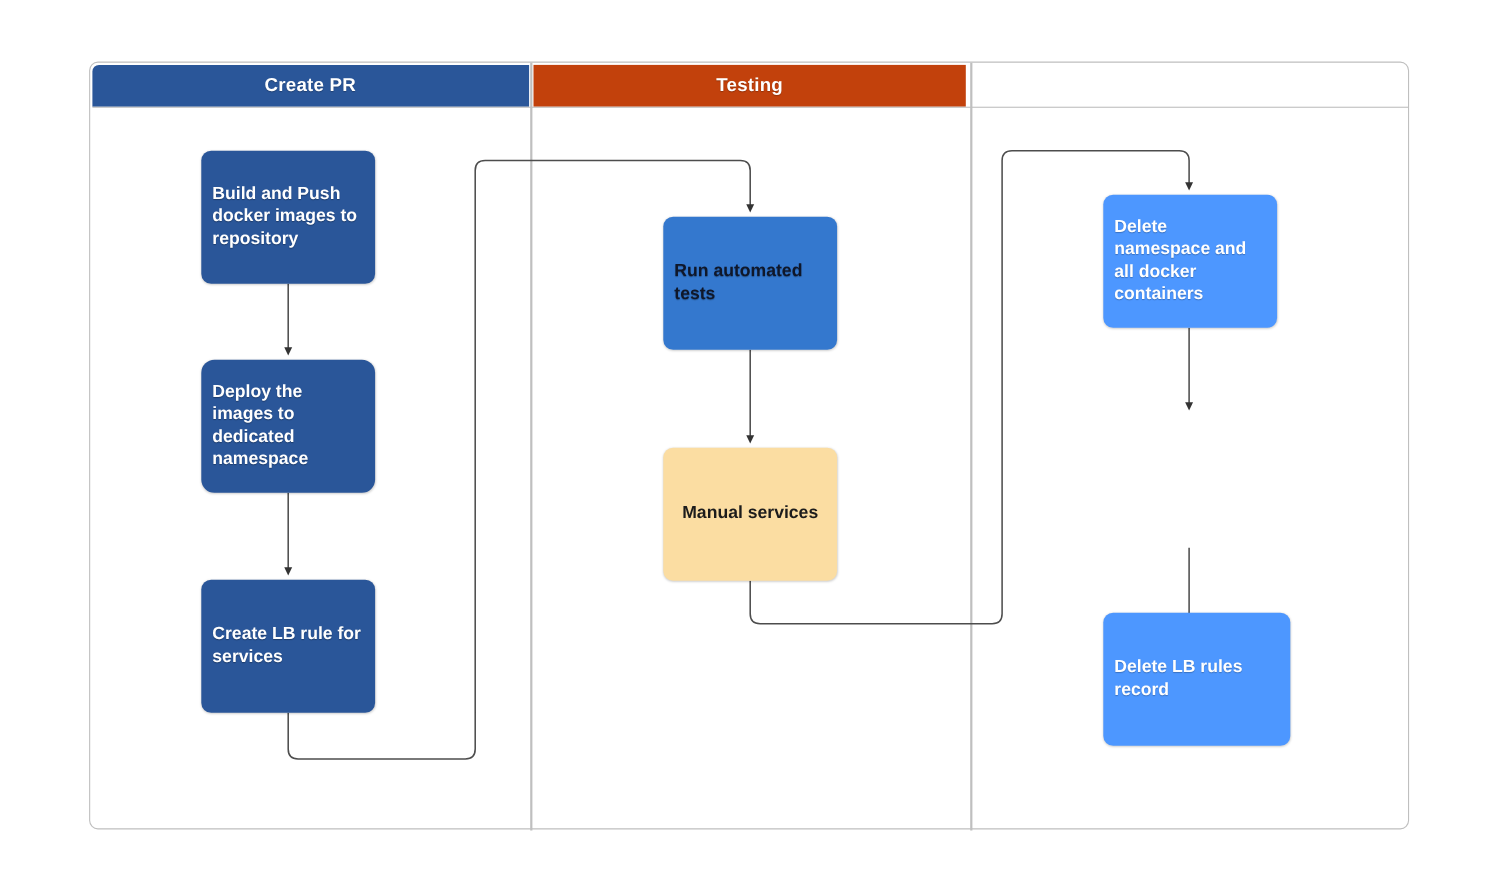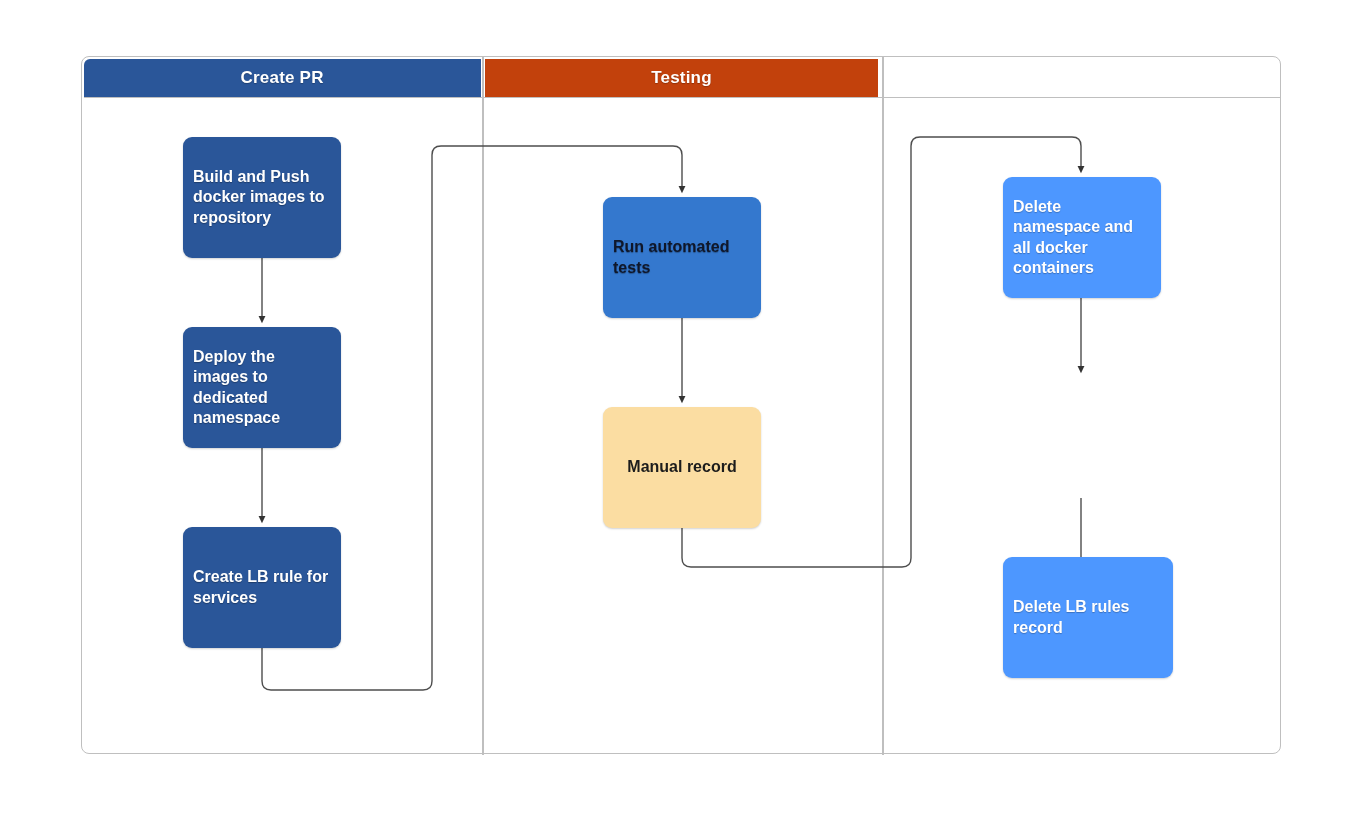--- a/index.html
+++ b/index.html
@@ -119,21 +119,21 @@
     text-shadow: 0 1px 1px rgba(0,0,0,0.25);
   }
   .node.amber {
     background: #fbdda2;
     color: #1c1c1c;
     text-shadow: none;
   }
 
   
   #node-build       { left: 183px; top: 137px; width: 158px; height: 121px; }
-  #node-deploy      { left: 183px; top: 327px; width: 158px; height: 121px; }
+  #node-deploy      { left: 183px; top: 327px; width: 158px; height: 121px; border-radius: 12px; }
   #node-lb          { left: 183px; top: 527px; width: 158px; height: 121px; }
   #node-run-tests   { left: 603px; top: 197px; width: 158px; height: 121px; }
   #node-manual      { left: 603px; top: 407px; width: 158px; height: 121px; }
   #node-del-ns      { left: 1003px; top: 177px; width: 158px; height: 121px; }
   #node-del-img     { left: 1003px; top: 377px; width: 158px; height: 121px; }
   #node-del-lb      { left: 1003px; top: 557px; width: 170px; height: 121px; }
 
   #edges {
     position: absolute;
     left: 0;
@@ -198,21 +198,21 @@
 
   <div class="node dark" id="node-lb">
     <span>Create LB rule for services</span>
   </div>
 
   <div class="node mid" id="node-run-tests">
     <span>Run automated tests</span>
   </div>
 
   <div class="node amber" id="node-manual">
-    <span>Manual record</span>
+    <span>Manual services</span>
   </div>
 
   <div class="node light" id="node-del-ns">
     <span>Delete namespace and all docker containers</span>
   </div>
 
 
   <div class="node light" id="node-del-lb">
     <span>Delete LB rules record</span>
   </div>

